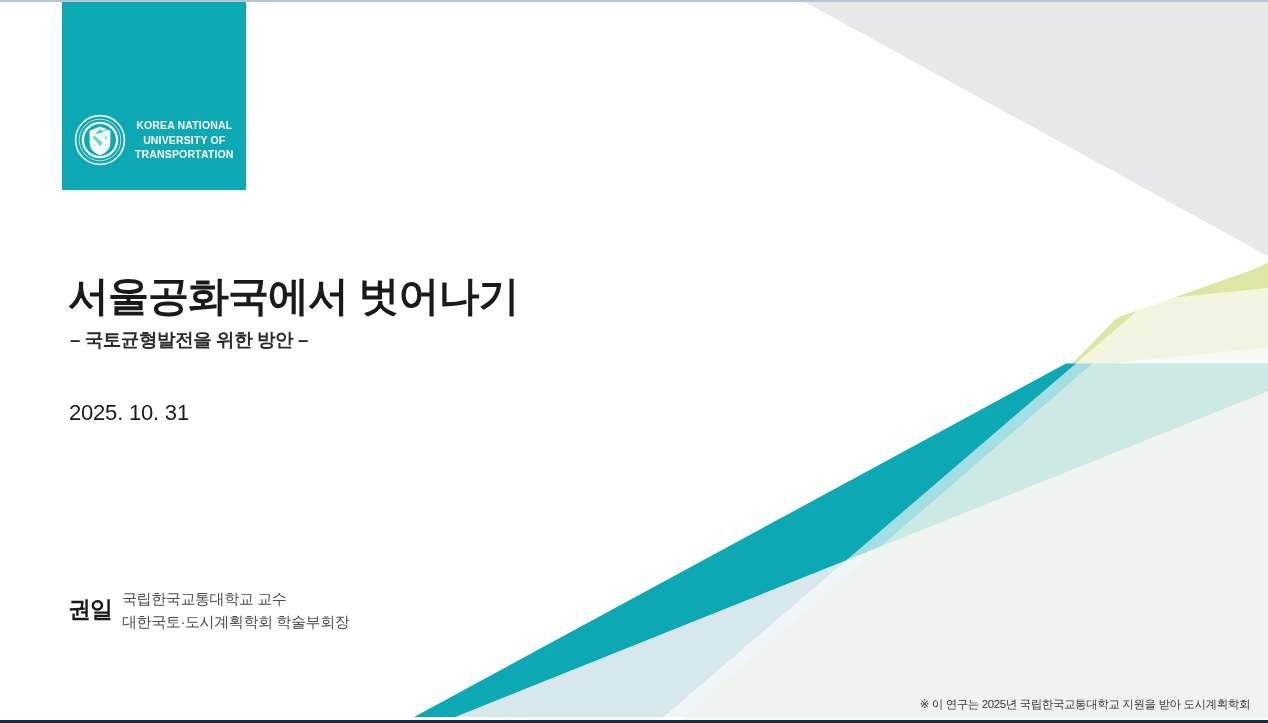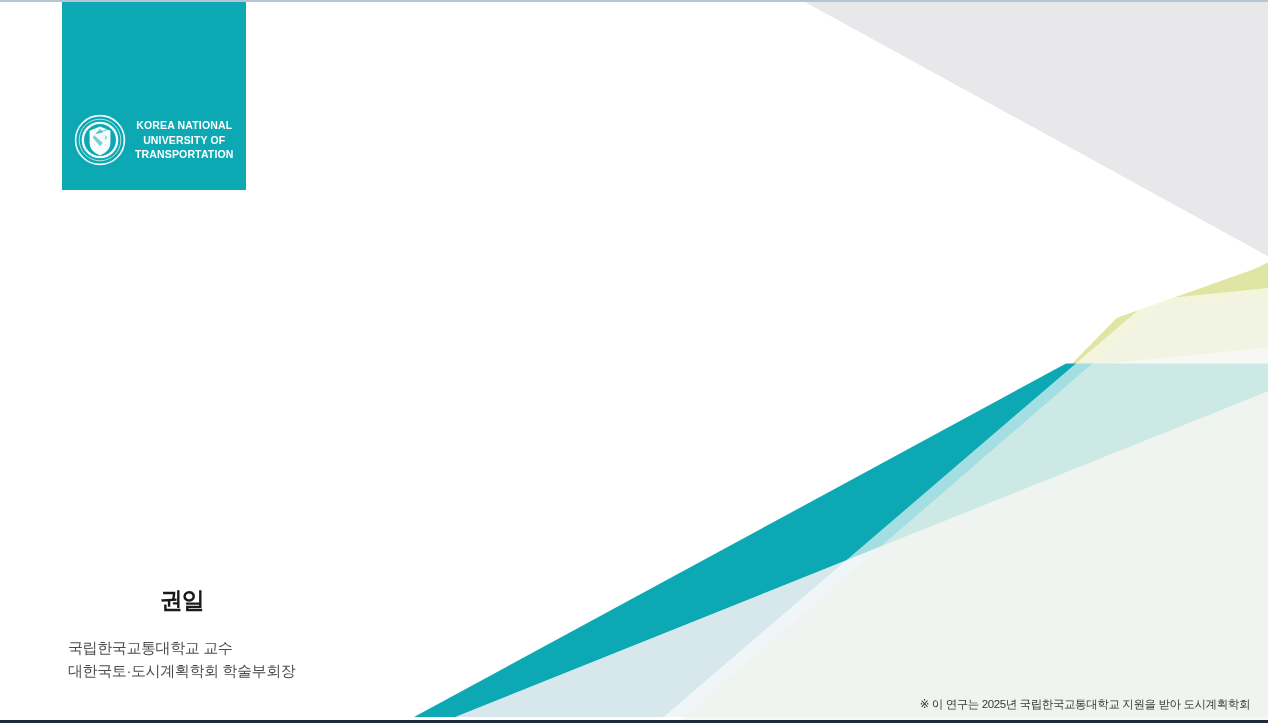--- a/index.html
+++ b/index.html
@@ -98,23 +98,22 @@
     white-space: nowrap;
   }
 
   
   .author-area {
     position: absolute;
     left: 68px;
     top: 583px;
     display: flex;
     align-items: center;
-    gap: 18px;
+    gap: 10px;
     z-index: 6;
-    flex-direction: column;
   }
   .author-name {
     font-size: 23px;
     font-weight: bold;
     color: #1a1a1a;
     letter-spacing: -1px;
     white-space: nowrap;
   }
   .author-affil {
     font-size: 15px;
@@ -177,20 +176,25 @@
 
       <div class="logo-words">
         <div>KOREA NATIONAL</div>
         <div>UNIVERSITY OF</div>
         <div>TRANSPORTATION</div>
       </div>
 
     </div>
   </div>
 
+  <div class="text-area">
+    <h1 class="slide-title">서울공화국에서 벗어나기</h1>
+    <div class="slide-subtitle">– 국토균형발전을 위한 방안 –</div>
+    <div class="slide-date">2025. 10. 31</div>
+  </div>
 
   <div class="author-area">
     <div class="author-name">권일</div>
     <div class="author-affil">
       <div>국립한국교통대학교 교수</div>
       <div>대한국토·도시계획학회 학술부회장</div>
     </div>
   </div>
 
   <div class="footnote">※ 이 연구는 2025년 국립한국교통대학교 지원을 받아 도시계획학회</div>

